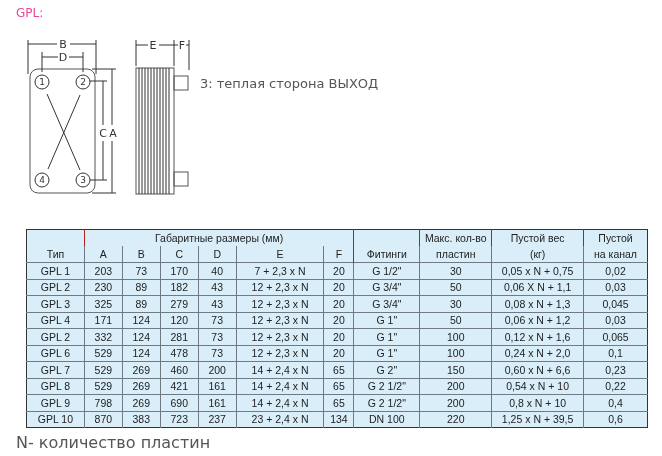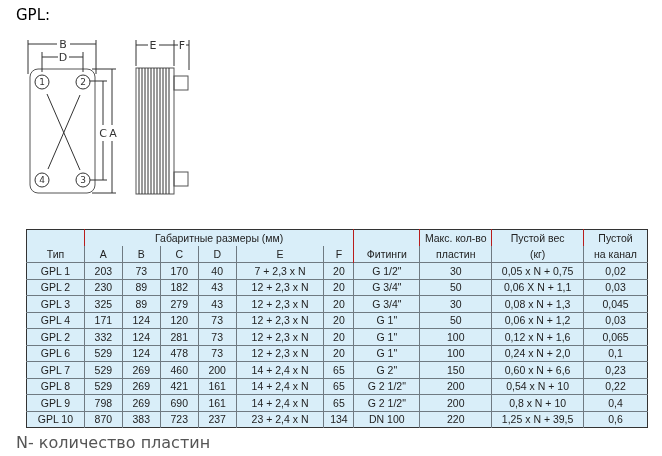--- a/index.html
+++ b/index.html
@@ -1,17 +1,17 @@
 <!DOCTYPE html>
 <html><head>
 <meta charset="utf-8">
 <style>
   html, body { margin: 0; padding: 0; background: #ffffff; }
   body { width: 662px; height: 456px; position: relative; overflow: hidden; font-family: "Liberation Sans", sans-serif; }
-  .title { position: absolute; left: 16px; top: 6px; font-size: 15px; color: #000000; font-family: "DejaVu Sans", sans-serif; }
+  .title { position: absolute; left: 16px; top: 6px; font-size: 12px; color: #ec4899; font-family: "DejaVu Sans", sans-serif; }
   .diagram { position: absolute; left: 0; top: 0; }
   .legend { position: absolute; left: 200px; top: 72px; font-family: "DejaVu Sans", sans-serif; font-size: 13px; color: #555; }
   .legend div { height: 23.5px; line-height: 23.5px; white-space: nowrap; }
   table.spec { position: absolute; left: 26px; top: 229px; width: 622px; border-collapse: collapse; font-size: 10.5px; color: #222; background: #d9eef9; }
   table.spec td, table.spec th { text-align: center; padding: 0; font-weight: normal; }
   table.spec th { height: 16px; }
   table.spec td { height: 15.5px; border-top: 1px solid #6f7a82; border-left: 1px solid #6f7a82; }
   table.spec td:first-child { border-left: none; }
   table.spec { border: 1px solid #333; }
   .hdr-left { border-left: 1px solid #b91c1c; }
@@ -91,20 +91,21 @@
   </g>
   <g font-family="DejaVu Sans, sans-serif" font-size="9" fill="#333" text-anchor="middle">
     <text x="42" y="85">1</text>
     <text x="83" y="85">2</text>
     <text x="83" y="183">3</text>
     <text x="42" y="183">4</text>
   </g>
 </svg>
 
 <div class="legend">
+  <div>3: теплая сторона ВЫХОД</div>
 </div>
 
 <table class="spec">
   <colgroup>
     <col style="width:58px">
       <col style="width:38px">
       <col style="width:38px">
       <col style="width:38px">
       <col style="width:38px">
       <col style="width:88px">

